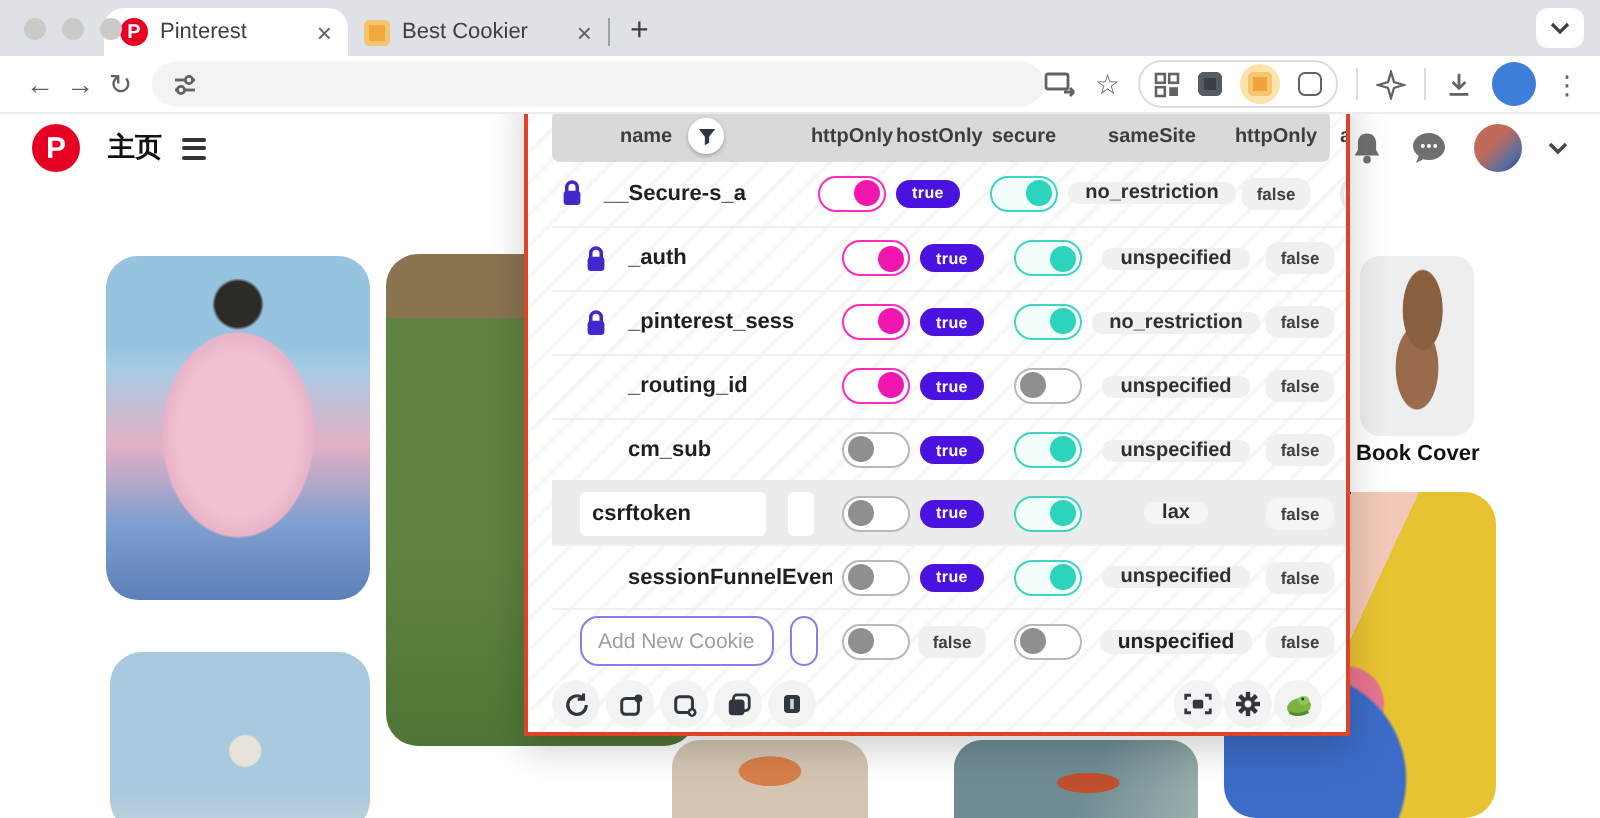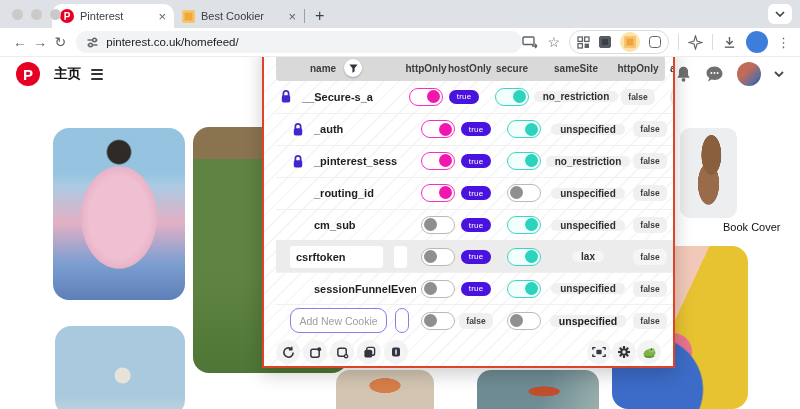--- a/index.html
+++ b/index.html
@@ -68,21 +68,21 @@
   .card-anime { left:612px; top:246px; width:136px; height:163px;
     background:
       radial-gradient(circle at 28% 88%, #3c6cc8 0 30%, transparent 31%),
       radial-gradient(circle at 45% 65%, #e8748f 0 14%, transparent 15%),
       linear-gradient(115deg,#2e3460 0 30%, #f2c9b8 30% 46%, #e7c332 46% 100%); }
   .card-bookcover { left:680px; top:128px; width:57px; height:90px; border-radius:10px;
     background:
       radial-gradient(ellipse at 55% 30%, #8a5f3e 0 22%, transparent 23%),
       radial-gradient(ellipse at 50% 62%, #9a6b4a 0 26%, transparent 27%),
       #edeef0; }
-  .caption-bookcover { position:absolute; left:678px; top:221px; font-size:11px; font-weight:normal; color:#111; z-index:1;margin-left:45px; }
+  .caption-bookcover { position:absolute; left:678px; top:221px; font-size:11px; font-weight:bold; color:#111; z-index:1; }
 
   
   .panel { position:absolute; left:262px; top:42px; width:413px; height:326px; z-index:30;
     border:2px solid #dd4329; background-color:#fff;
     background-image: repeating-linear-gradient(135deg, rgba(110,110,110,0.055) 0 2px, transparent 2px 11px);
     box-shadow: 0 6px 18px rgba(0,0,0,0.2); overflow:hidden; }
   .pgrid { display:grid; grid-template-columns:36px 104px 44px 32px 64px 64px 60px 1fr; align-items:center; }
   .phead { position:relative; height:26px; margin-top:11px; font-size:10px; font-weight:bold; color:#3d3d3d; }
   .phead::before { content:""; position:absolute; left:12px; right:8px; top:0; bottom:0; background:#d9d9d9; border-radius:4px; }
   .phead span { position:relative; text-align:center; }
@@ -92,32 +92,32 @@
 
   .prow { height:31.9px; position:relative; }
   .prow + .prow { border-top:1px solid #f0f0f0;margin-left:12px; }
   .prow.selected { background:#ececec; border-top-color:#ececec; }
   .cell { display:flex; align-items:center; justify-content:center; height:100%; }
   .cell-lock { justify-content:center; padding-left:8px; }
   .cell-name { justify-content:flex-start; padding-left:2px; font-size:11px; font-weight:bold; color:#1f1f1f; white-space:nowrap; overflow:hidden; }
   .namewrap { grid-column:1/3; display:flex; align-items:center; gap:11px; padding-left:14px; height:100%; }
   .name-input { width:93px; height:22px; background:#fff; border:none; border-radius:3px; font-family:"Liberation Sans",sans-serif; font-size:11px; font-weight:bold; color:#1f1f1f; padding:0 6px; }
   .name-stub { width:13px; height:22px; background:#fff; border-radius:3px; }
-  .add-input { width:97px; height:25px; border:1.4px solid #8b7ce8; border-radius:9px; font-family:"Liberation Sans",sans-serif; font-size:10.5px; color:#333; padding:0 8px; background:#fff;text-align:center; }
+  .add-input { width:97px; height:25px; border:1.4px solid #8b7ce8; border-radius:9px; font-family:"Liberation Sans",sans-serif; font-size:10.5px; color:#333; padding:0 8px; background:#fff; }
   .add-input::placeholder { color:#9e9e9e; }
   .add-stub { width:14px; height:25px; border:1.4px solid #8b7ce8; border-radius:9px; background:#fff; }
 
   .toggle { width:34px; height:18px; border-radius:10px; border:1.6px solid; position:relative; background:#fff; }
   .toggle i { position:absolute; top:1.2px; width:13px; height:13px; border-radius:50%; }
   .toggle.on i { right:2px; } .toggle.off i { left:2px; }
   .toggle.pink { border-color:#ff2bbf; } .toggle.pink i { background:#f016ae; }
   .toggle.teal { border-color:#3cd6c3; background:#f2fffd; } .toggle.teal i { background:#2cd3bd; }
   .toggle.gray { border-color:#b9b9b9; } .toggle.gray i { background:#8f8f8f; }
 
-  .badge-true { background:#4a12df; color:#fff; font-size:8px; font-weight:normal; padding:2.5px 8px; border-radius:9px; letter-spacing:.2px; }
+  .badge-true { background:#4a12df; color:#fff; font-size:8px; font-weight:bold; padding:2.5px 8px; border-radius:9px; letter-spacing:.2px; }
   .pill-same { background:#f1f0f0; color:#2f2f2f; font-size:10px; font-weight:bold; padding:0 9px; border-radius:5px; white-space:nowrap; }
   .pill-same.strong { font-size:10.5px; color:#222; }
   .pill-small { background:#f1f0f0; color:#3f3f3f; font-size:8.5px; font-weight:bold; padding:3px 7px; border-radius:6px; }
   .clip-btn { width:22px; height:22px; border-radius:50%; border:2px solid #e6e6e6; background:#fcfcfc; margin-left:2px; flex:0 0 auto; }
 
   .ptoolbar { display:flex; align-items:center; height:32px; padding:0 12px; }
   .pt-btn { width:24px; height:24px; border-radius:50%; background:#f3f3f3; display:flex; align-items:center; justify-content:center; }
   .pt-left { display:flex; gap:3px; }
   .pt-right { display:flex; gap:1px; margin-left:auto; }
   svg { display:block; }
@@ -154,21 +154,20 @@
   <span class="navbtn">←</span>
   <span class="navbtn">→</span>
   <span class="navbtn">↻</span>
   <div class="urlchip">
     <svg width="13" height="13" viewBox="0 0 13 13">
       <line x1="1.5" y1="4" x2="11.5" y2="4" stroke="#5f6368" stroke-width="1.4"></line>
       <circle cx="8.5" cy="4" r="1.8" fill="#f1f3f4" stroke="#5f6368" stroke-width="1.4"></circle>
       <line x1="1.5" y1="9" x2="11.5" y2="9" stroke="#5f6368" stroke-width="1.4"></line>
       <circle cx="4.5" cy="9" r="1.8" fill="#f1f3f4" stroke="#5f6368" stroke-width="1.4"></circle>
     </svg>
-    <span>pinterest.co.uk/homefeed/</span>
   </div>
   <div class="tb-right">
     <svg width="16" height="14" viewBox="0 0 16 14">
       <rect x="1" y="2" width="11" height="7.5" rx="1" fill="none" stroke="#5f6368" stroke-width="1.4"></rect>
       <path d="M10 12h5m0 0l-2-2m2 2l-2 2" stroke="#5f6368" stroke-width="1.4" fill="none" transform="translate(0,-1)"></path>
     </svg>
     <span style="font-size:14px;color:#5f6368">☆</span>
     <div class="extpill">
       <svg width="13" height="13" viewBox="0 0 13 13">
         <rect x="1" y="1" width="4.4" height="4.4" fill="none" stroke="#5f6368" stroke-width="1.3"></rect>

